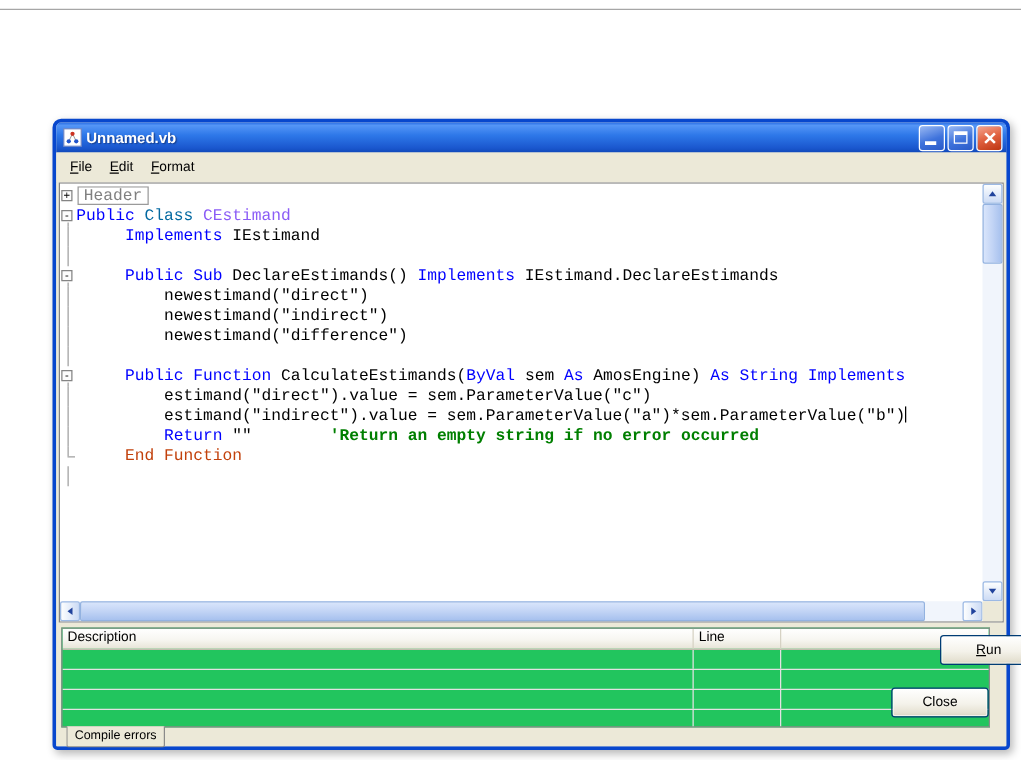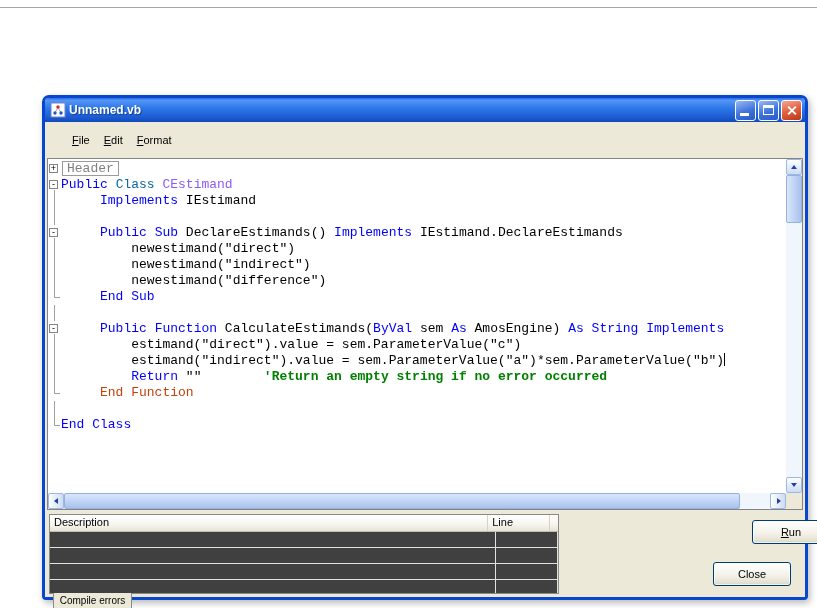--- a/index.html
+++ b/index.html
@@ -41,21 +41,21 @@
   .glyph-min { position:absolute; left:4px; bottom:4px; width:9px; height:3px; background:#ffffff; }
   .glyph-max { position:absolute; left:4px; top:4px; width:11px; height:10px; border:1px solid #ffffff; border-top:3px solid #ffffff; }
   .glyph-close { position:absolute; left:4px; top:4px; width:11px; height:11px; }
   .glyph-close::before, .glyph-close::after {
     content:""; position:absolute; left:5px; top:0; width:2px; height:11px; background:#ffffff;
   }
   .glyph-close::before { transform:rotate(45deg); }
   .glyph-close::after  { transform:rotate(-45deg); }
 
   
-  .menubar { flex:none; height:36px; display:flex; align-items:center; padding-left:20px; background:#ece9d8; }
+  .menubar { flex:none; height:24px; display:flex; align-items:center; padding-left:4px; background:#ece9d8; }
   .menu-item { display:inline-block; font-size:11px; padding:2px 7px; color:#000; }
   .menu-item::first-letter { text-decoration:underline; }
 
   
   .dlg-body { flex:1; position:relative; background:#ece9d8; }
 
   
   .editor {
     position:absolute; left:2px; top:0; width:756px; height:352px;
     border:1px solid #848484; background:#ffffff;
@@ -104,22 +104,22 @@
     border:1px solid #93b2e0; border-radius:2px;
   }
   .hthumb {
     position:absolute; left:16px; top:0; width:676px; height:16px;
     background:linear-gradient(180deg,#d9e5fb 0%, #c2d4f5 50%, #a7c1ee 100%);
     border:1px solid #93b2e0; border-radius:2px;
   }
 
   
   .error-panel {
-    position:absolute; left:4px; top:356px; width:510px; height:80px;
-    border:1px solid #8a8a8a; background:#404040; overflow:hidden;
+    position:absolute; left:4px; top:356px; width:743px; height:80px;
+    border:1px solid #8a8a8a; background:#22c55e; overflow:hidden;
   }
   .err-header { display:flex; height:17px; background:linear-gradient(180deg,#ffffff 0%, #f7f6f1 55%, #e7e4d7 100%); border-bottom:1px solid #c2beb0; }
   .err-hcell { font-size:11px; padding:1px 4px; border-right:1px solid #d6d2c4; white-space:nowrap; overflow:hidden; }
   .c0 { width:505px; } .c1 { width:70px; } .c2 { flex:1; border-right:none; }
   .err-row { display:flex; height:16px; border-bottom:1px solid #e2e2e2; }
   .err-cell { border-right:1px solid #e2e2e2; }
   .err-cell.c2 { border-right:none; }
 
   .compile-tab {
     position:absolute; left:8px; top:435px; width:79px; height:17px;
@@ -184,29 +184,27 @@
     <div class="editor">
       <div class="code-view">
           <div class="code-line"><span class="gutter g-plus"><span class="g-box">+</span></span><span class="code-text"><span class="seg-header" style="color: rgb(128, 128, 128);">Header</span></span></div>
           <div class="code-line"><span class="gutter g-minus"><span class="g-box">-</span></span><span class="code-text"><span style="color: rgb(0, 0, 255);">Public</span><span style="color: rgb(0, 0, 0);"> </span><span style="color: #0369a1;">Class</span><span style="color: #8b5cf6;"> CEstimand</span></span></div>
           <div class="code-line"><span class="gutter g-line"></span><span class="code-text"><span style="color: rgb(0, 0, 0);">     </span><span style="color: rgb(0, 0, 255);">Implements</span><span style="color: #000000;"> IEstimand</span></span></div>
           <div class="code-line"><span class="gutter g-line"></span><span class="code-text"></span></div>
           <div class="code-line"><span class="gutter g-minus"><span class="g-box">-</span></span><span class="code-text"><span style="color: rgb(0, 0, 0);">     </span><span style="color: rgb(0, 0, 255);">Public</span><span style="color: rgb(0, 0, 0);"> </span><span style="color: rgb(0, 0, 255);">Sub</span><span style="color: rgb(0, 0, 0);"> DeclareEstimands() </span><span style="color: rgb(0, 0, 255);">Implements</span><span style="color: rgb(0, 0, 0);"> IEstimand.DeclareEstimands</span></span></div>
           <div class="code-line"><span class="gutter g-line"></span><span class="code-text"><span style="color: rgb(0, 0, 0);">         newestimand("direct")</span></span></div>
           <div class="code-line"><span class="gutter g-line"></span><span class="code-text"><span style="color: rgb(0, 0, 0);">         newestimand("indirect")</span></span></div>
           <div class="code-line"><span class="gutter g-line"></span><span class="code-text"><span style="color: rgb(0, 0, 0);">         newestimand("difference")</span></span></div>
-          <div class="code-line"><span class="gutter g-end"></span><span class="code-text"><span style="color: rgb(0, 0, 0);">     </span><span style="color: rgb(0, 0, 255);">End Sub</span></span></div>
           <div class="code-line"><span class="gutter g-line"></span><span class="code-text"></span></div>
           <div class="code-line"><span class="gutter g-minus"><span class="g-box">-</span></span><span class="code-text"><span style="color: rgb(0, 0, 0);">     </span><span style="color: rgb(0, 0, 255);">Public</span><span style="color: rgb(0, 0, 0);"> </span><span style="color: rgb(0, 0, 255);">Function</span><span style="color: rgb(0, 0, 0);"> CalculateEstimands(</span><span style="color: rgb(0, 0, 255);">ByVal</span><span style="color: rgb(0, 0, 0);"> sem </span><span style="color: rgb(0, 0, 255);">As</span><span style="color: rgb(0, 0, 0);"> AmosEngine) </span><span style="color: rgb(0, 0, 255);">As</span><span style="color: rgb(0, 0, 0);"> </span><span style="color: rgb(0, 0, 255);">String</span><span style="color: rgb(0, 0, 0);"> </span><span style="color: rgb(0, 0, 255);">Implements</span></span></div>
           <div class="code-line"><span class="gutter g-line"></span><span class="code-text"><span style="color: rgb(0, 0, 0);">         estimand("direct").value = sem.ParameterValue("c")</span></span></div>
           <div class="code-line"><span class="gutter g-line"></span><span class="code-text"><span style="color: rgb(0, 0, 0);">         estimand("indirect").value = sem.ParameterValue("a")*sem.ParameterValue("b")</span><span class="caret"></span></span></div>
           <div class="code-line"><span class="gutter g-line"></span><span class="code-text"><span style="color: rgb(0, 0, 0);">         </span><span style="color: rgb(0, 0, 255);">Return</span><span style="color: rgb(0, 0, 0);"> ""        </span><span style="color: rgb(0, 127, 0); font-weight: bold;">'Return an empty string if no error occurred</span></span></div>
           <div class="code-line"><span class="gutter g-end"></span><span class="code-text"><span style="color: rgb(0, 0, 0);">     </span><span style="color: #c2410c;">End Function</span></span></div>
           <div class="code-line"><span class="gutter g-line"></span><span class="code-text"></span></div>
-          <div class="code-line"><span class="gutter g-end"></span><span class="code-text"><span style="color: rgb(0, 0, 255);">End Class</span></span></div>
         </div>
 
       <div class="vscroll">
         <div class="sb sb-up"></div>
         <div class="vthumb"></div>
         <div class="sb sb-down"></div>
       </div>
 
       <div class="hscroll">
         <div class="sb sb-left"></div>

